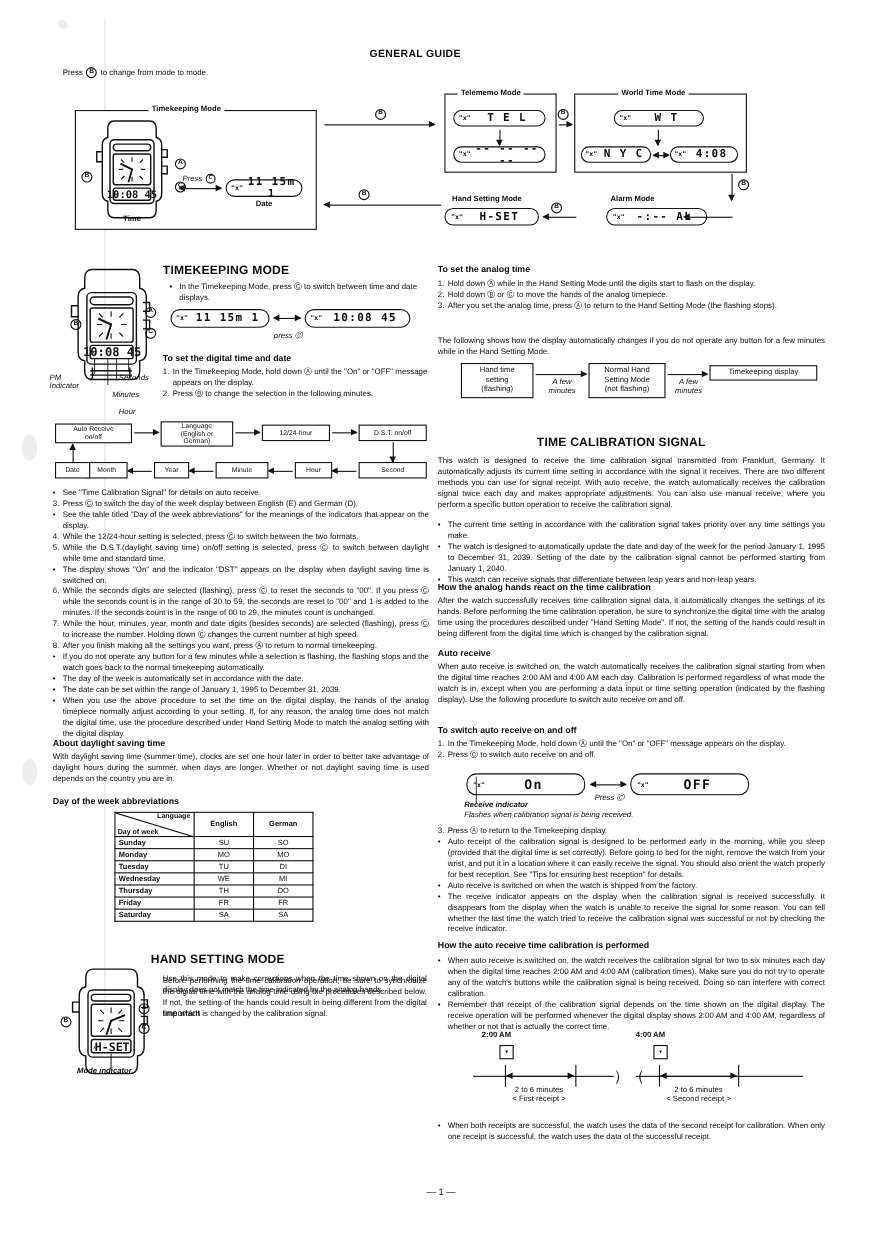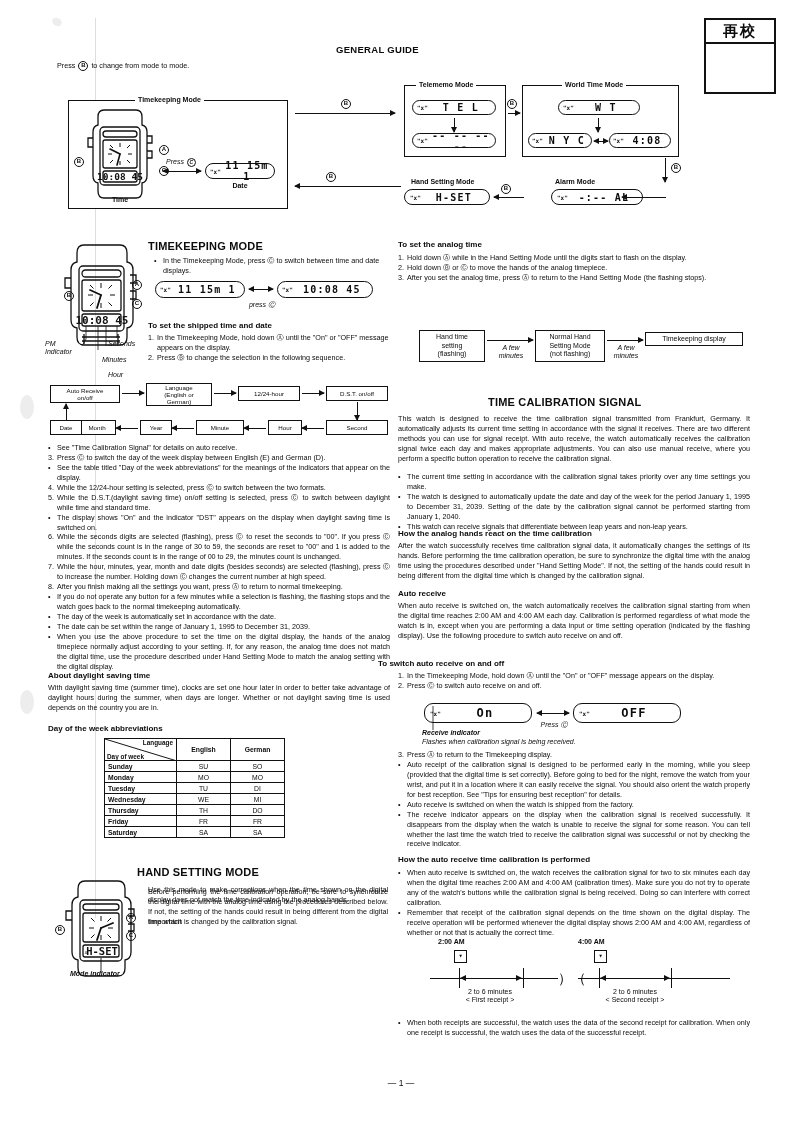--- a/index.html
+++ b/index.html
@@ -119,23 +119,20 @@
   <div class="smudge" style="left:20px;top:690px;width:14px;height:24px;"></div>
   <div class="smudge" style="left:52px;top:18px;width:10px;height:8px;transform:rotate(30deg);"></div>
 
   <div class="subtitle">GENERAL GUIDE</div>
   <div class="press-note">
     <span>Press</span>
     <span class="btn">B</span>
     <span>to change from mode to mode.</span>
   </div>
 
-  <div class="stamp">
-    <div class="stamp-top">再校</div>
-  </div>
 
   <div class="fbox" style="left:68px;top:100px;width:218px;height:107px;"></div>
   <div class="flabel" style="left:135px;top:96px;">Timekeeping Mode</div>
   <div class="watch" style="left:84px;top:108px;">
     <svg width="72" height="92" viewBox="0 0 72 92">
       <g fill="none" stroke="#111" stroke-width="1.3">
         <path d="M20 2 q-6 0 -6 7 l0 8 q-5 1 -5 7 l0 44 q0 6 5 7 l0 8 q0 7 6 7 l32 0 q6 0 6 -7 l0 -8 q5 -1 5 -7 l0 -44 q0 -6 -5 -7 l0 -8 q0 -7 -6 -7 z"></path>
         <rect x="16" y="19" width="40" height="58" rx="4"></rect>
         <rect x="19" y="23" width="34" height="6" rx="3"></rect>
         <rect x="19" y="32" width="34" height="28" rx="2"></rect>
@@ -279,29 +276,29 @@
     <span class="ind">"x"</span>
     <span class="seg">11 15m 1</span>
   </div>
   <div class="arrow-dbl" style="left:249px;top:289px;width:24px;"></div>
   <div class="lcd" style="left:277px;top:281px;width:96px;height:17px;padding:0 4px;">
     <span class="ind">"x"</span>
     <span class="seg">10:08 45</span>
   </div>
   <div class="capi" style="left:232px;top:300px;width:60px;">press Ⓒ</div>
 
-  <div class="h3" style="left:148px;top:321px;">To set the shipped time and date</div>
+  <div class="h3" style="left:148px;top:321px;">To set the digital time and date</div>
   <div class="list" style="left:148px;top:333px;width:242px;">
     <div class="li">
         <span class="mk">1.</span>
         <span class="tx nj">In the Timekeeping Mode, hold down Ⓐ until the "On" or "OFF" message appears on the display.</span>
       </div>
     <div class="li">
         <span class="mk">2.</span>
-        <span class="tx nj">Press Ⓑ to change the selection in the following sequence.</span>
+        <span class="tx nj">Press Ⓑ to change the selection in the following minutes.</span>
       </div>
   </div>
 
   <div class="sbox" style="left:50px;top:385px;width:70px;height:18px;white-space:pre-line;">Auto Receive
 on/off</div>
   <div class="arrow-h" style="left:122px;top:393px;width:22px;"></div>
   <div class="sbox" style="left:146px;top:383px;width:66px;height:23px;white-space:pre-line;">Language
 (English or
 German)</div>
   <div class="arrow-h" style="left:214px;top:393px;width:22px;"></div>
@@ -475,20 +472,21 @@
       </div>
     <div class="li">
         <span class="mk">2.</span>
         <span class="tx">Hold down Ⓑ or Ⓒ to move the hands of the analog timepiece.</span>
       </div>
     <div class="li">
         <span class="mk">3.</span>
         <span class="tx">After you set the analog time, press Ⓐ to return to the Hand Setting Mode (the flashing stops).</span>
       </div>
   </div>
+  <div class="para" style="left:398px;top:305px;width:352px;">The following shows how the display automatically changes if you do not operate any button for a few minutes while in the Hand Setting Mode.</div>
 
   <div class="hbox" style="left:419px;top:330px;width:66px;height:32px;white-space:pre-line;">Hand time
 setting
 (flashing)</div>
   <div class="arrow-h" style="left:487px;top:340px;width:46px;"></div>
   <div class="capi" style="left:489px;top:344px;width:44px;white-space:pre-line;line-height:1.15;">A few
 minutes</div>
   <div class="hbox" style="left:535px;top:330px;width:70px;height:32px;white-space:pre-line;">Normal Hand
 Setting Mode
 (not flashing)</div>
@@ -513,21 +511,21 @@
         <span class="tx">This watch can receive signals that differentiate between leap years and non-leap years.</span>
       </div>
   </div>
 
   <div class="h3" style="left:398px;top:529px;">How the analog hands react on the time calibration</div>
   <div class="para" style="left:398px;top:541px;width:352px;">After the watch successfully receives time calibration signal data, it automatically changes the settings of its hands. Before performing the time calibration operation, be sure to synchronize the digital time with the analog time using the procedures described under "Hand Setting Mode". If not, the setting of the hands could result in being different from the digital time which is changed by the calibration signal.</div>
 
   <div class="h3" style="left:398px;top:589px;">Auto receive</div>
   <div class="para" style="left:398px;top:601px;width:352px;">When auto receive is switched on, the watch automatically receives the calibration signal starting from when the digital time reaches 2:00 AM and 4:00 AM each day. Calibration is performed regardless of what mode the watch is in, except when you are performing a data input or time setting operation (indicated by the flashing display). Use the following procedure to switch auto receive on and off.</div>
 
-  <div class="h3" style="left:378px;top:659px;">To switch auto receive on and off</div>
+  <div class="h3" style="left:398px;top:659px;">To switch auto receive on and off</div>
   <div class="list" style="left:398px;top:671px;width:352px;">
     <div class="li">
         <span class="mk">1.</span>
         <span class="tx">In the Timekeeping Mode, hold down Ⓐ until the "On" or "OFF" message appears on the display.</span>
       </div>
     <div class="li">
         <span class="mk">2.</span>
         <span class="tx">Press Ⓒ to switch auto receive on and off.</span>
       </div>
   </div>

